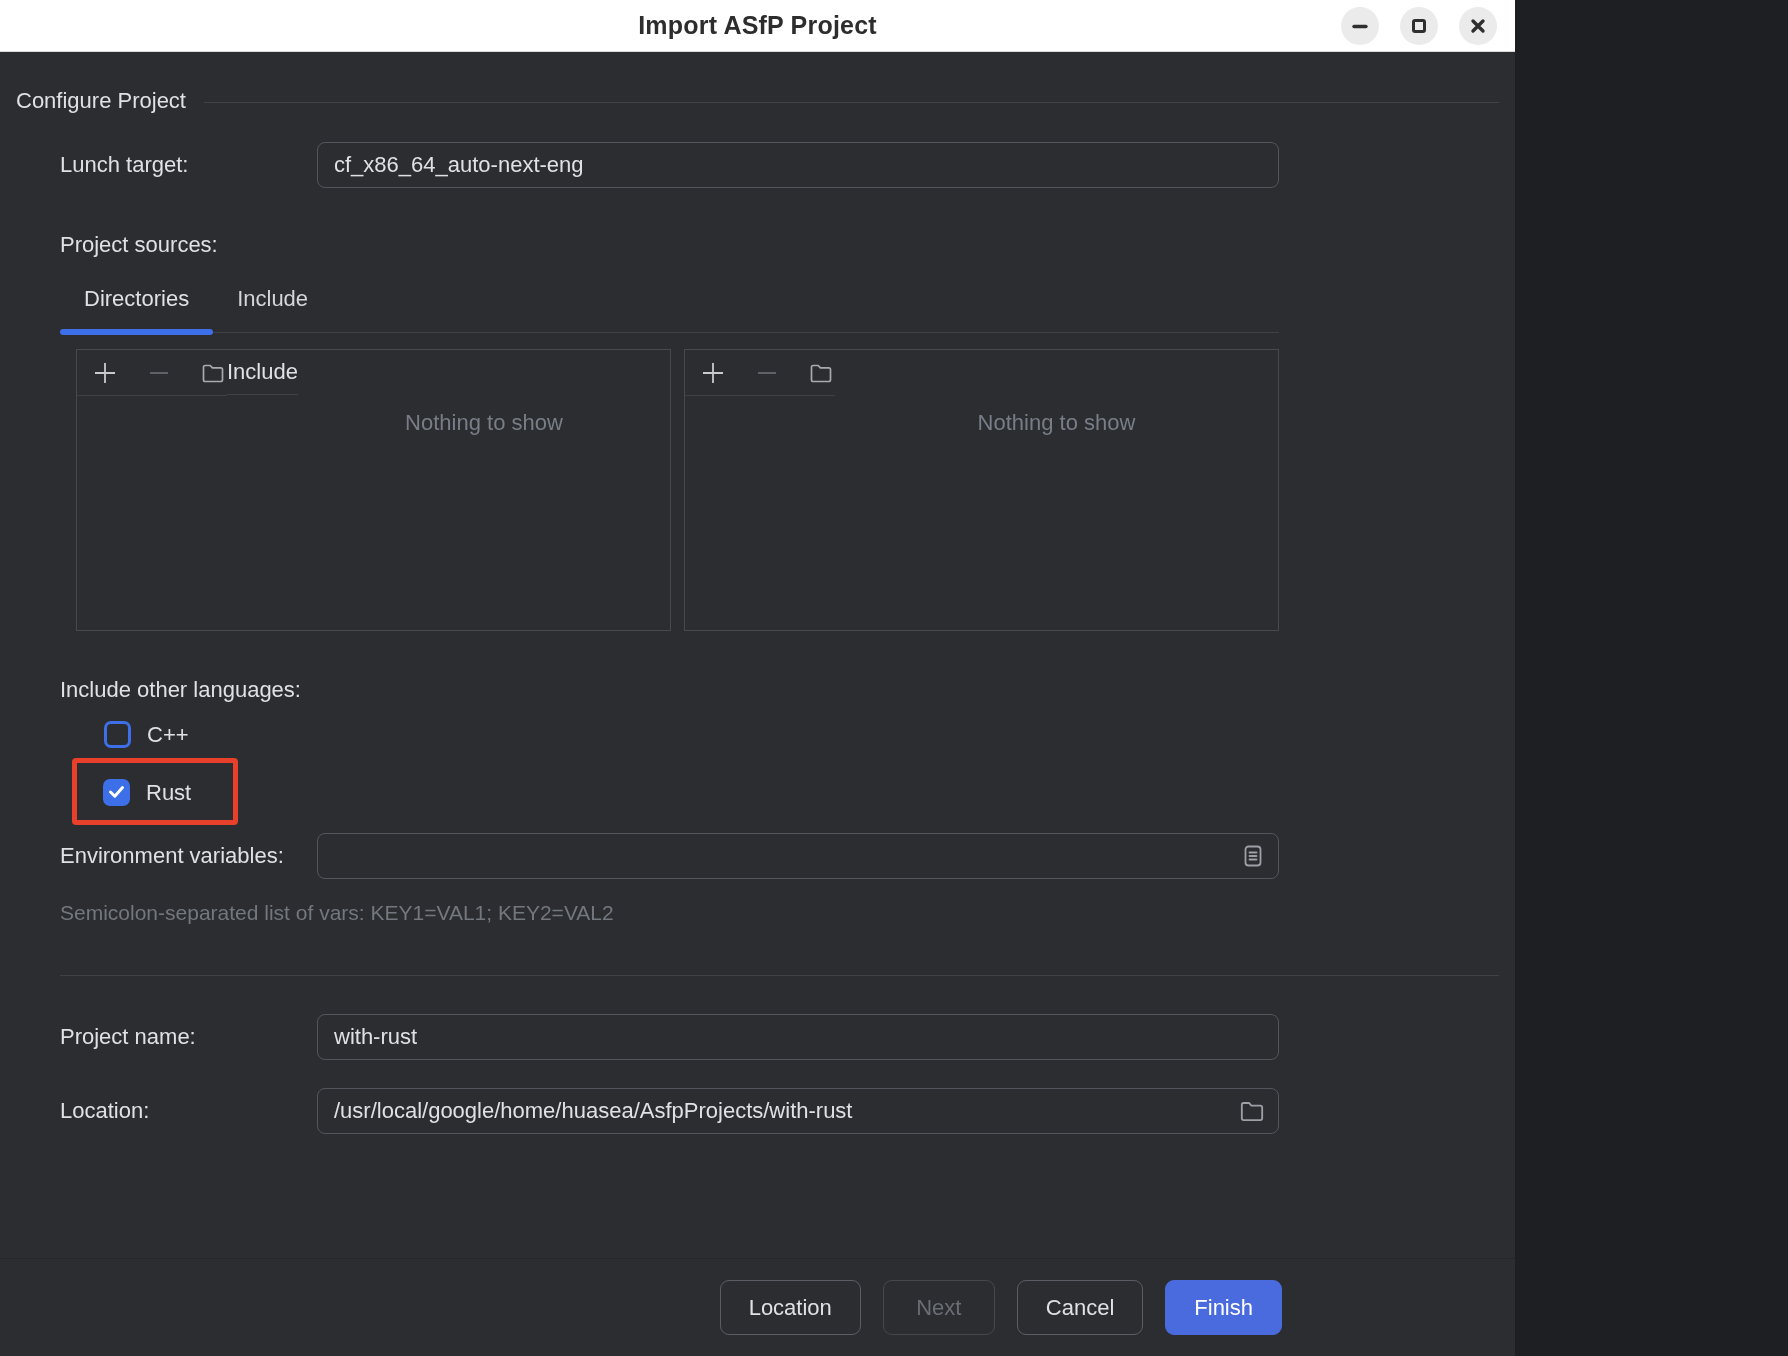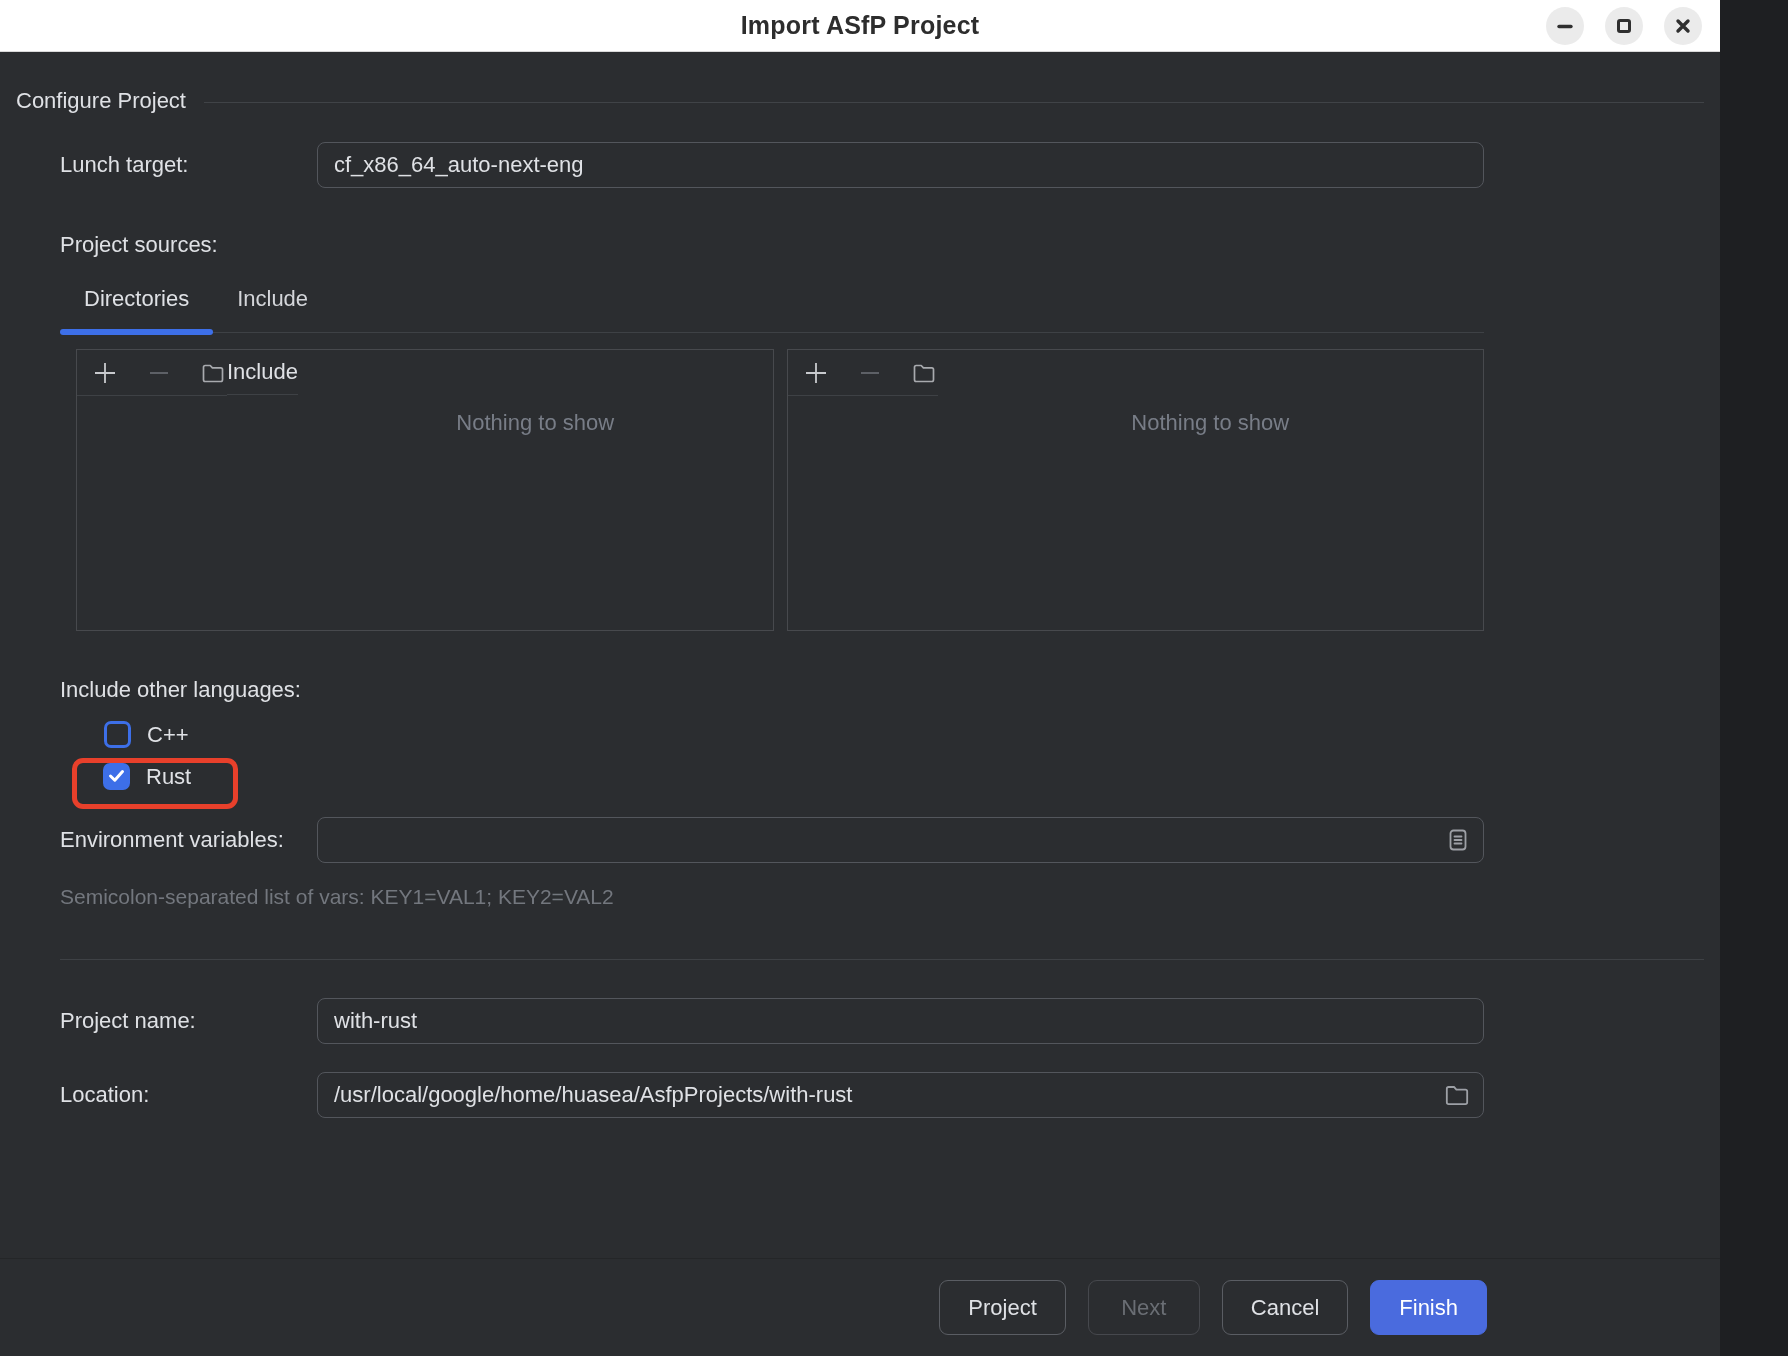--- a/index.html
+++ b/index.html
@@ -1,21 +1,21 @@
 <!DOCTYPE html>
 <html style="--accent: #3D6FE8; --finish: #4A6BDE;"><head>
 <meta charset="utf-8">
 <style>
   * { margin: 0; padding: 0; box-sizing: border-box; }
   html,body { background:#1e1f22; }
   body { font-family: "Liberation Sans", "DejaVu Sans", sans-serif; }
 
   .dialog {
     position: relative;
-    width: 1720px; height: 1356px;
+    width: 1515px; height: 1356px;
     background: #2B2D30;
     overflow: hidden;
     color: #DFE1E5;
   }
 
   
   .titlebar {
     position: relative;
     height: 52px;
     background: #FFFFFF;
@@ -119,22 +119,22 @@
     width: 27px; height: 27px; border-radius: 7px;
     border: 3px solid var(--accent, #3D6FE8);
     background: transparent; cursor: pointer;
     display: flex; align-items: center; justify-content: center; padding: 0;
   }
   .checkbox.checked { background: var(--accent, #3D6FE8); border-color: var(--accent, #3D6FE8); }
   .check-label { font-size: 22px; color: #DFE1E5; }
   .highlight-box {
     display: inline-block;
     border: 5px solid #E8402B;
-    border-radius: 11px;
-    padding: 0 42px 14px 26px;
+    border-radius: 4px;
+    padding: 16px 42px 14px 26px;
     margin-top: 10px; margin-left: -32px;
   }
   .highlight-box .check-row { margin-top: 0; }
 
   
   .hint { margin-top: 22px; font-size: 21px; color: #73777E; }
   .divider { height: 1px; background: #3E4145; margin: 50px 16px 0 60px; }
 
   
   .footer {
@@ -314,19 +314,19 @@
                 <path d="M4.5 8.2c0-1 .8-1.7 1.7-1.7h5l2.2 2.4h8.4c1 0 1.7.8 1.7 1.7v10.2c0 1-.8 1.7-1.7 1.7H6.2c-1 0-1.7-.8-1.7-1.7z" fill="none" stroke="currentColor" stroke-width="1.7" stroke-linejoin="round"></path>
               </svg>
           </button>
         </div>
       </div>
     </div>
 
   </div>
 
   <div class="footer">
-    <button class="btn">Project</button>
+    <button class="btn">Location</button>
     <button class="btn disabled">Next</button>
     <button class="btn">Cancel</button>
     <button class="btn primary">Finish</button>
   </div>
 
 </div>
 
 </body></html>

